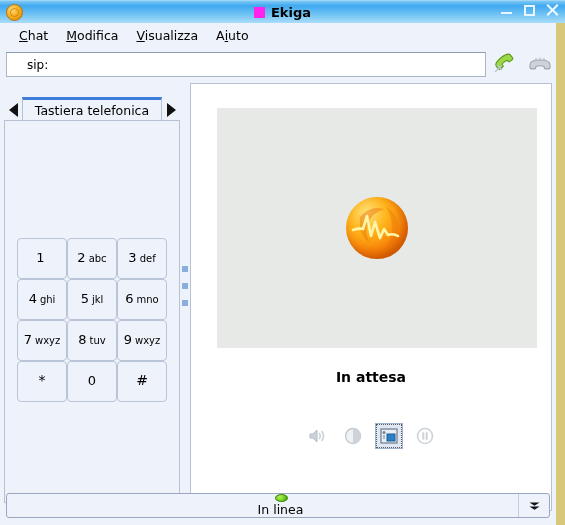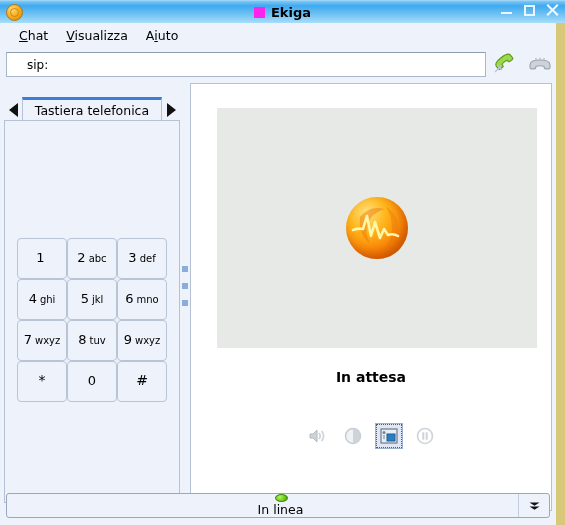--- a/index.html
+++ b/index.html
@@ -409,20 +409,21 @@
       <div class="tb-btn tb-min"></div>
       <div class="tb-btn tb-max"></div>
       <div class="tb-btn tb-close"></div>
     </div>
   </div>
 
   <div class="winbody">
 
     <div class="menubar">
       <div class="menuitem mn"><u>C</u>hat</div>
+      <div class="menuitem mn"><u>M</u>odifica</div>
       <div class="menuitem mn"><u>V</u>isualizza</div>
       <div class="menuitem mn">A<u>i</u>uto</div>
     </div>
 
     <div class="toolbar">
       <div class="sipfield" title="sip:">sip:</div>
 
       <div class="callbtn">
         <svg width="28" height="27" viewBox="0 0 28 27">
           <g transform="rotate(-38 14 13)">

